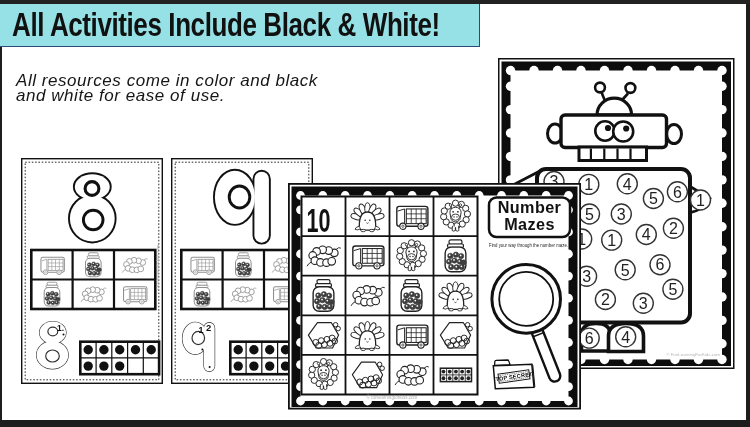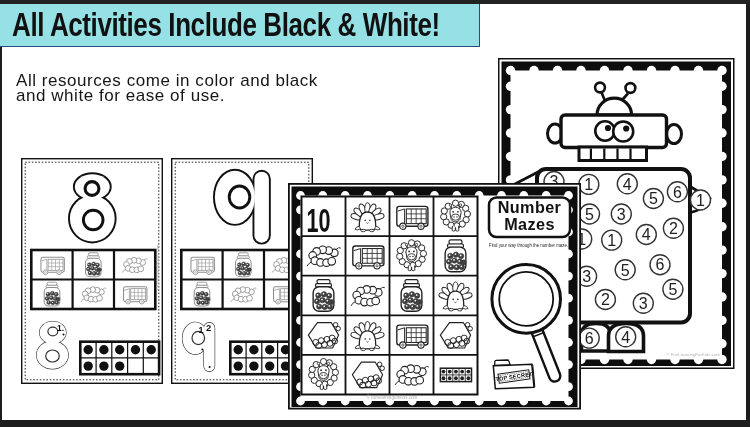--- a/index.html
+++ b/index.html
@@ -148,21 +148,21 @@
 
 <div class="abs" style="left:0;top:420px;width:750px;height:7px;background:#1d1d1d;"></div>
 
 <div class="abs" style="left:0;top:2px;width:479px;height:43px;background:#96e1e5;border:1.4px solid #2e4a79;border-left:none;"></div>
 
 <div class="abs" style="left:0;top:0;width:750px;height:3.5px;background:#222;"></div>
 
 <div class="abs" style="left:12px;top:8.5px;font-size:32.5px;font-weight:bold;color:#111;line-height:1;
      letter-spacing:-0.5px;transform:scaleX(0.8);transform-origin:left;white-space:nowrap;">All Activities Include Black &amp; White!</div>
 
-<div class="abs" style="left:16px;top:73px;font-size:17px;line-height:15.4px;letter-spacing:0.55px;color:#161616;">All resources come in color and black<br>and white for ease of use.</div>
+<div class="abs" style="left:16px;top:73px;font-size:17px;line-height:15.4px;letter-spacing:0.55px;color:#161616;font-style:italic;">All resources come in color and black<br>and white for ease of use.</div>
 
 <svg class="abs" style="left:21px;top:158px;" width="142" height="226" viewBox="0 0 142 226">
 
 <rect x="0.7" y="0.7" width="140.6" height="224.6" fill="#fff" stroke="#111" stroke-width="1.4"></rect>
 
 <rect x="4.2" y="4.2" width="133.6" height="217.6" fill="none" stroke="#111" stroke-width="0.9" stroke-dasharray="1.6 1.7"></rect>
 
 <g stroke="#111" stroke-width="3.8" fill="#fff">
       <ellipse cx="71.3" cy="28.8" rx="17.5" ry="12.6"></ellipse>
       <ellipse cx="71.3" cy="60.6" rx="22.4" ry="22.9"></ellipse>

